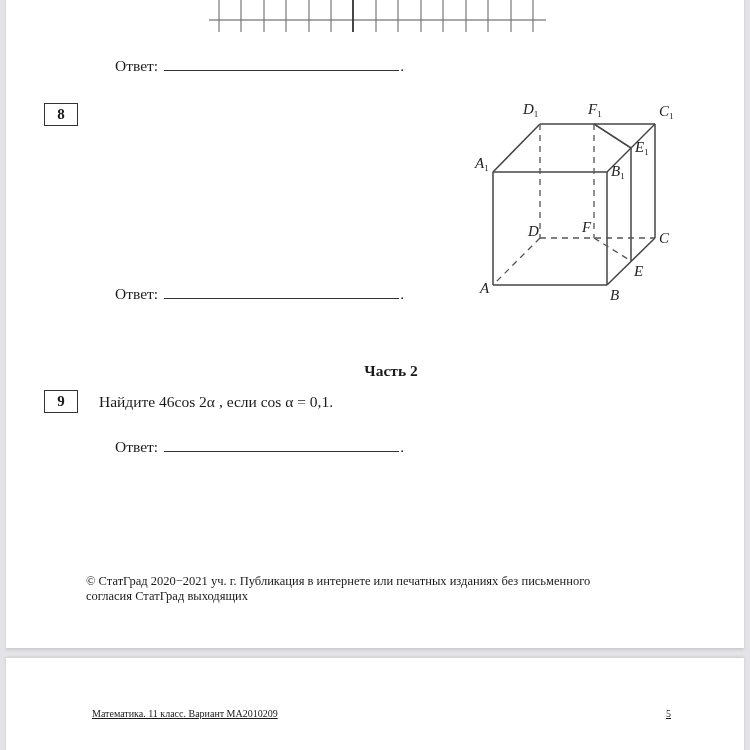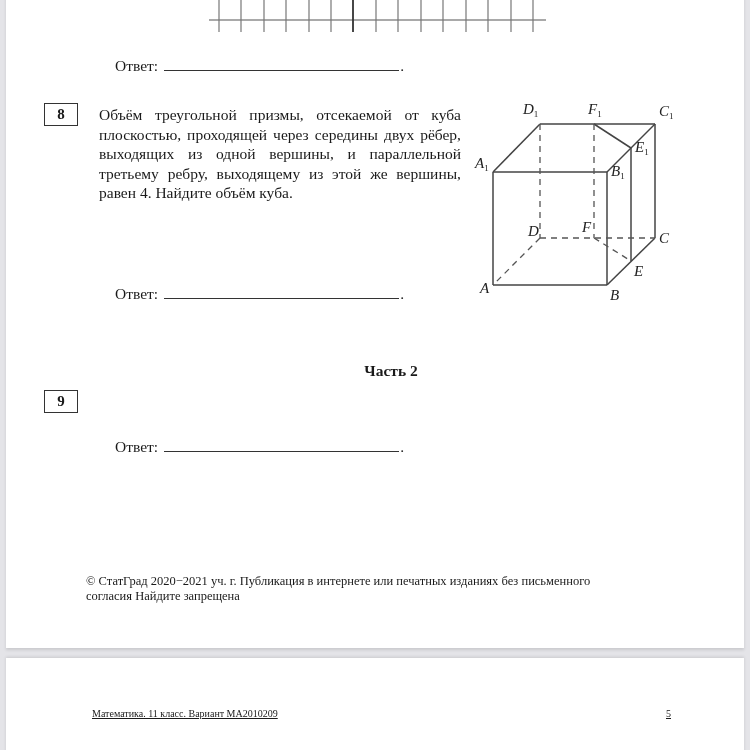--- a/index.html
+++ b/index.html
@@ -65,21 +65,20 @@
 
   <div class="answer-row" style="top:66px;">
     <span>Ответ:</span>
     <span class="answer-line"></span>
     <span class="answer-dot">.</span>
   </div>
 
   <div class="task-box" style="top:113px;">
     <span>8</span>
   </div>
-  <div class="task-text" style="top:115px;">Объём треугольной призмы, отсекаемой от куба плоскостью, проходящей через середины двух рёбер, выходящих из одной вершины, и параллельной третьему ребру, выходящему из этой же вершины, равен 4. Найдите объём куба.</div>
 
   <svg class="abs" style="left:464px;top:110px;" width="230" height="200">
     <g stroke="#444" stroke-width="1.5" fill="none">
 
       <line x1="23" y1="72" x2="137" y2="72"></line>
       <line x1="23" y1="72" x2="23" y2="185"></line>
       <line x1="23" y1="185" x2="137" y2="185"></line>
       <line x1="137" y1="72" x2="137" y2="185"></line>
 
       <line x1="23" y1="72" x2="70" y2="24"></line>
@@ -119,29 +118,32 @@
     <span>Ответ:</span>
     <span class="answer-line"></span>
     <span class="answer-dot">.</span>
   </div>
 
   <div class="section-title" style="top:372px;">Часть 2</div>
 
   <div class="task-box" style="top:400px;">
     <span>9</span>
   </div>
+  <div class="task-text" style="top:402px; width:400px;">
+    <span>Найдите </span><span>46cos 2α</span><span> , если </span><span>cos α = 0,1</span><span>.</span>
+  </div>
 
   <div class="answer-row" style="top:447px;">
     <span>Ответ:</span>
     <span class="answer-line"></span>
     <span class="answer-dot">.</span>
   </div>
 
   <div class="footer-copy" style="top:584px;">
     <div>© СтатГрад 2020−2021 уч. г. Публикация в интернете или печатных изданиях без письменного</div>
-    <div>согласия Найдите запрещена</div>
+    <div>согласия СтатГрад выходящих</div>
   </div>
 </div>
 
 <div class="page page-2">
   <div class="header-line" style="left:86px;top:50px;">Математика. 11 класс. Вариант МА2010209</div>
   <div class="header-line" style="left:660px;top:50px;">5</div>
 </div>
 
 </body></html>

